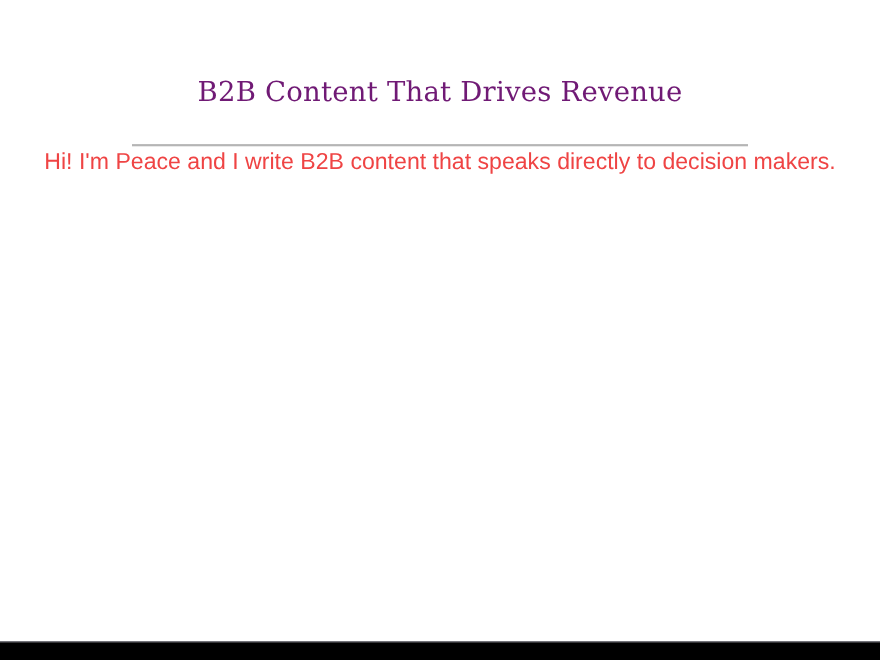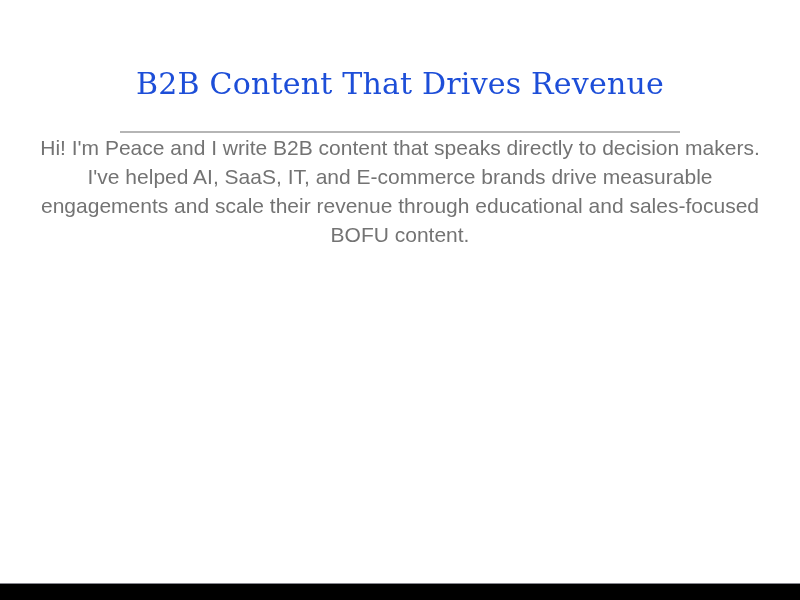--- a/index.html
+++ b/index.html
@@ -13,37 +13,37 @@
     height: 600px;
     background: #ffffff;
     overflow: hidden;
     font-family: "Liberation Sans", sans-serif;
   }
   .page-title {
     margin: 66px auto 0;
     text-align: center;
     font-family: "DejaVu Serif", serif;
     font-weight: 400;
-    font-size: 30px;
+    font-size: 25px;
     line-height: 36px;
-    color: #1d4ed8;
+    color: #701a75;
     letter-spacing: 0.2px;
   }
   .title-divider {
     width: 560px;
     border: none;
     border-top: 2px solid #b5b5b5;
     margin: 29px auto 0;
     height: 0;
   }
   .content {
     width: 740px;
     margin: 0 auto;
     text-align: center;
-    color: #737373;
+    color: #ef4444;
     font-size: 21px;
     line-height: 29px;
   }
   .content p { margin: 0; }
   .p-intro    { margin-top: 68px; }
   .p-services { margin-top: 23px; }
   .p-cta      { margin-top: 76px; }
   .letterbox {
     position: absolute;
     left: 0;
@@ -59,18 +59,17 @@
 <body>
 
 <div class="frame">
 
   <h1 class="page-title">B2B Content That Drives Revenue</h1>
 
   <hr class="title-divider">
 
   <div class="content">
     <p class="p-intro">Hi! I'm Peace and I write B2B content that speaks directly to decision makers.</p>
-    <p class="p-services">I've helped AI, SaaS, IT, and E-commerce brands drive measurable engagements and scale their revenue through educational and sales-focused BOFU content.</p>
   </div>
 
   <div class="letterbox"></div>
 
 </div>
 
 </body></html>

